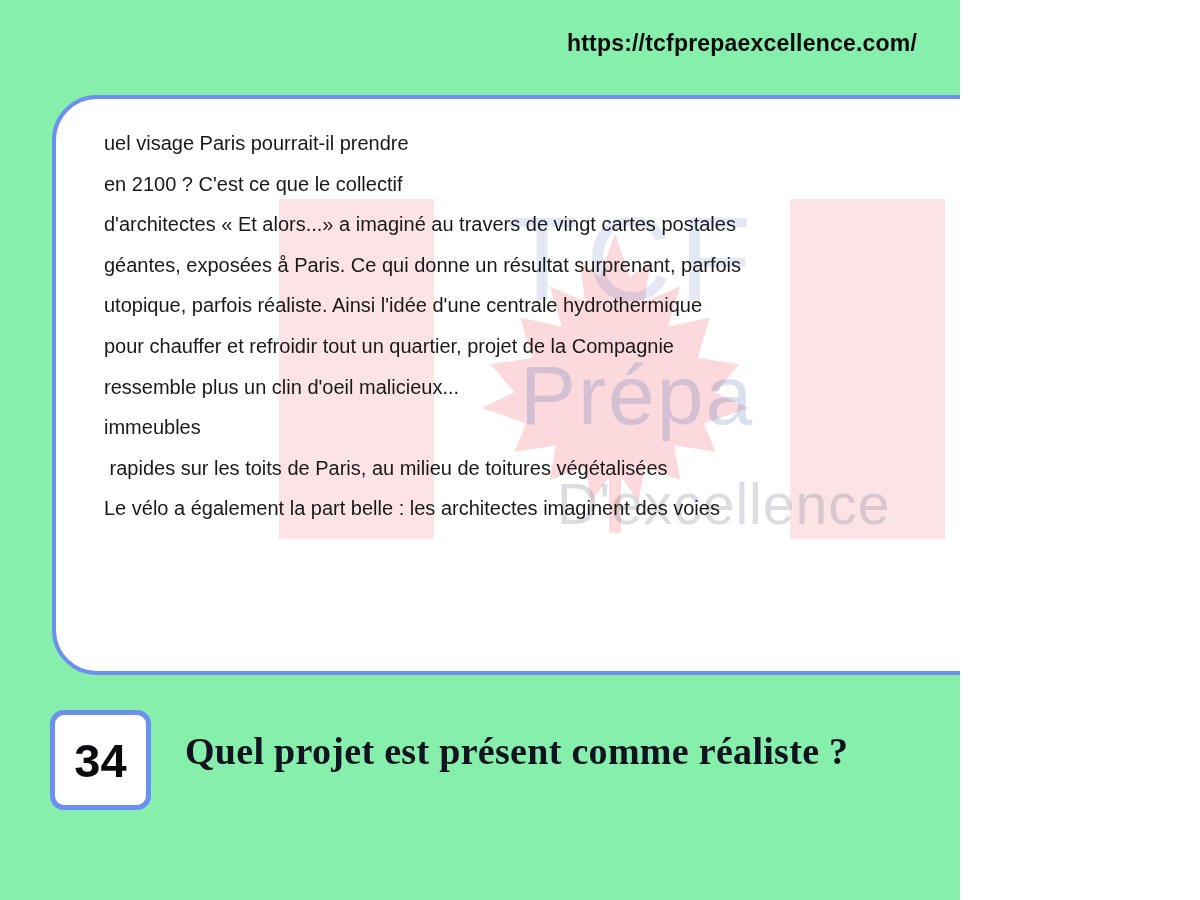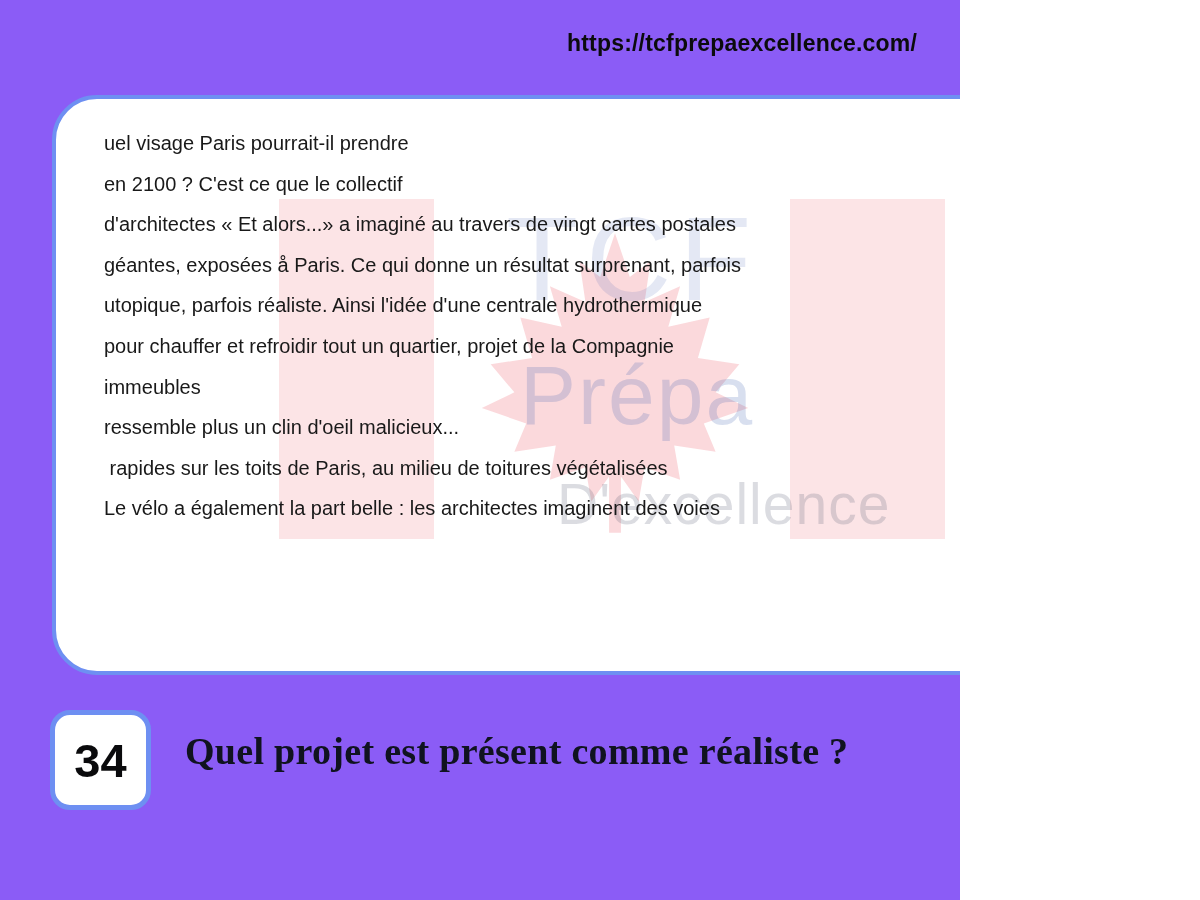--- a/index.html
+++ b/index.html
@@ -1,21 +1,21 @@
 <!DOCTYPE html>
 <html><head>
 <meta charset="utf-8">
 <style>
   * { margin: 0; padding: 0; box-sizing: border-box; }
   html, body { background: #ffffff; }
   .stage {
     position: relative;
     width: 960px;
     height: 900px;
-    background: #8b5cf6;
+    background: #86efac;
     overflow: hidden;
     font-family: "Liberation Sans", sans-serif;
   }
 
   
   .site-url {
     position: absolute;
     top: 30px;
     right: 43px;
     font-size: 23px;
@@ -75,21 +75,21 @@
   .qr-code svg { width: 100%; height: 100%; display: block; }
 
   
   .question-number-box {
     position: absolute;
     left: 50px;
     top: 710px;
     width: 101px;
     height: 100px;
     border: 5px solid #6e8ff2;
-    border-radius: 20px;
+    border-radius: 14px;
     background: #ffffff;
     display: flex;
     align-items: center;
     justify-content: center;
     font-size: 47px;
     font-weight: 700;
     color: #0a0a0c;
   }
   .question-text {
     position: absolute;
@@ -129,22 +129,22 @@
     <div class="wm-text wm-prepa">Prépa</div>
     <div class="wm-text wm-dexc">D'excellence</div>
 
     <div class="passage-text">
       <div class="pline">uel visage Paris pourrait-il prendre</div>
       <div class="pline">en 2100 ? C'est ce que le collectif</div>
       <div class="pline">d'architectes « Et alors...» a imaginé au travers de vingt cartes postales</div>
       <div class="pline">géantes, exposées å Paris. Ce qui donne un résultat surprenant, parfois</div>
       <div class="pline">utopique, parfois réaliste. Ainsi l'idée d'une centrale hydrothermique</div>
       <div class="pline">pour chauffer et refroidir tout un quartier, projet de la Compagnie</div>
+      <div class="pline">ressemble plus un clin d'oeil malicieux...</div>
       <div class="pline">immeubles</div>
-      <div class="pline">ressemble plus un clin d'oeil malicieux...</div>
       <div class="pline"> rapides sur les toits de Paris, au milieu de toitures végétalisées</div>
       <div class="pline">Le vélo a également la part belle : les architectes imaginent des voies</div>
     </div>
 
     <div class="qr-code">
         <svg viewBox="-0.5 -0.5 22 22" shape-rendering="crispEdges">
           <g fill="#141414">
             <rect x="0" y="0" width="1.02" height="1.02"></rect>
             <rect x="1" y="0" width="1.02" height="1.02"></rect>
             <rect x="2" y="0" width="1.02" height="1.02"></rect>

